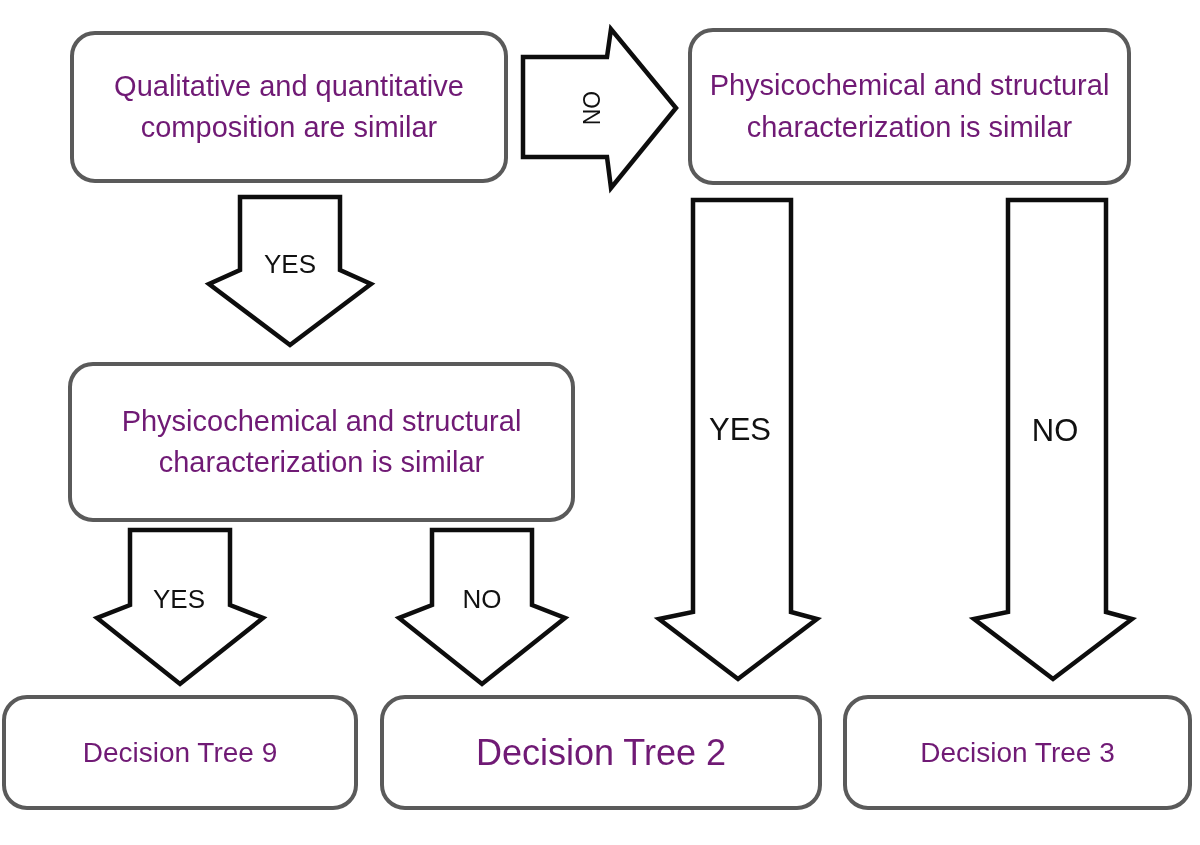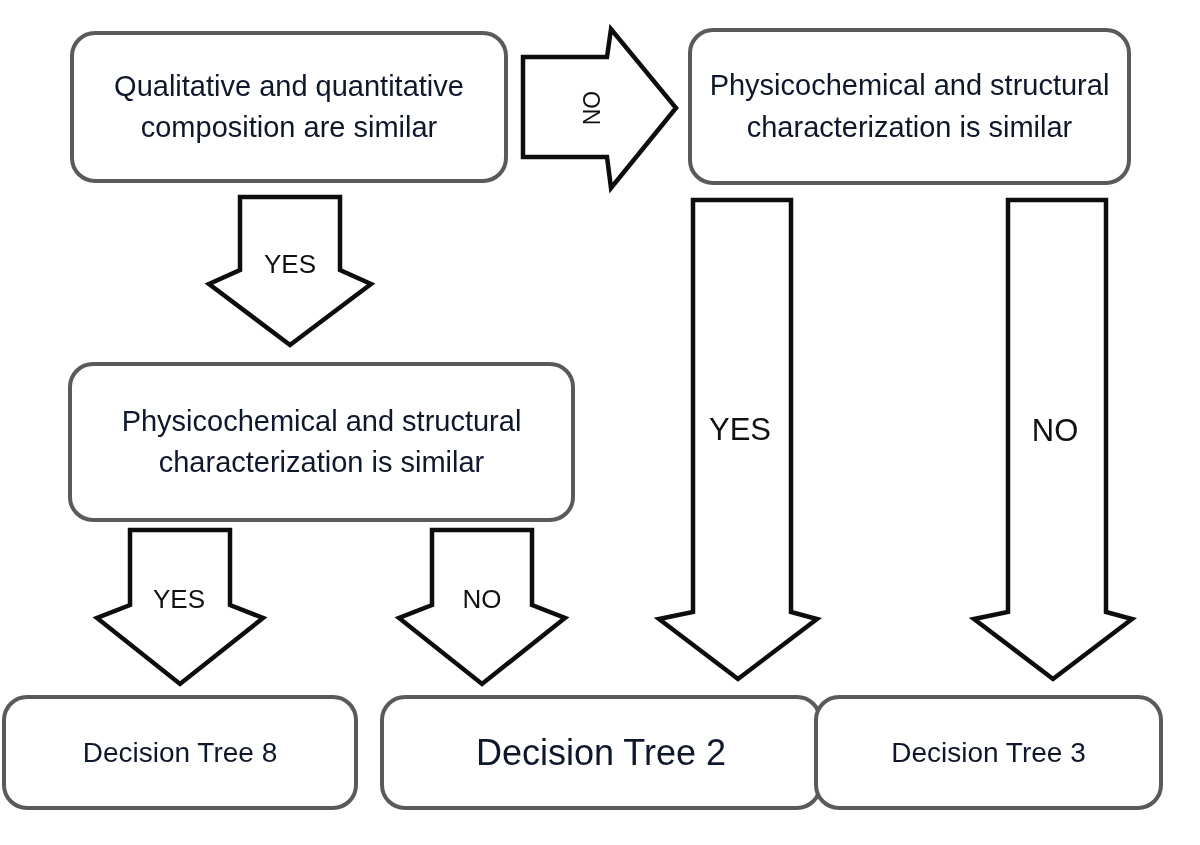--- a/index.html
+++ b/index.html
@@ -31,32 +31,32 @@
   .node {
     position: absolute;
     box-sizing: border-box;
     background: #ffffff;
     border: 4px solid #5a5a5a;
     border-radius: 25px;
     display: flex;
     align-items: center;
     justify-content: center;
     text-align: center;
-    color: #0f172a;
+    color: #701a75;
   }
   .node-text {
     white-space: pre-line;
     line-height: 1.42;
   }
   .node-top-left    { left: 70px;  top: 31px;  width: 438px; height: 152px; font-size: 29px; }
   .node-top-right   { left: 688px; top: 28px;  width: 443px; height: 157px; font-size: 29px; }
   .node-mid-left    { left: 68px;  top: 362px; width: 507px; height: 160px; font-size: 29px; }
   .node-decision-1  { left: 2px;   top: 695px; width: 356px; height: 115px; font-size: 28px; }
   .node-decision-2  { left: 380px; top: 695px; width: 442px; height: 115px; font-size: 36px; }
-  .node-decision-3  { left: 814px; top: 695px; width: 349px; height: 115px; font-size: 28px; }
+  .node-decision-3  { left: 843px; top: 695px; width: 349px; height: 115px; font-size: 28px; }
   .edge-label {
     position: absolute;
     transform: translate(-50%, -50%);
     color: #111111;
     line-height: 1;
     white-space: nowrap;
   }
   .edge-label.rotated {
     transform: translate(-50%, -50%) rotate(-90deg);
   }
@@ -96,21 +96,21 @@
     <span class="node-text">Physicochemical and structural
 characterization is similar</span>
   </div>
 
   <div class="node node-mid-left">
     <span class="node-text">Physicochemical and structural
 characterization is similar</span>
   </div>
 
   <div class="node node-decision-1">
-    <span class="node-text">Decision Tree 8</span>
+    <span class="node-text">Decision Tree 9</span>
   </div>
 
   <div class="node node-decision-2">
     <span class="node-text">Decision Tree 2</span>
   </div>
 
   <div class="node node-decision-3">
     <span class="node-text">Decision Tree 3</span>
   </div>
 

